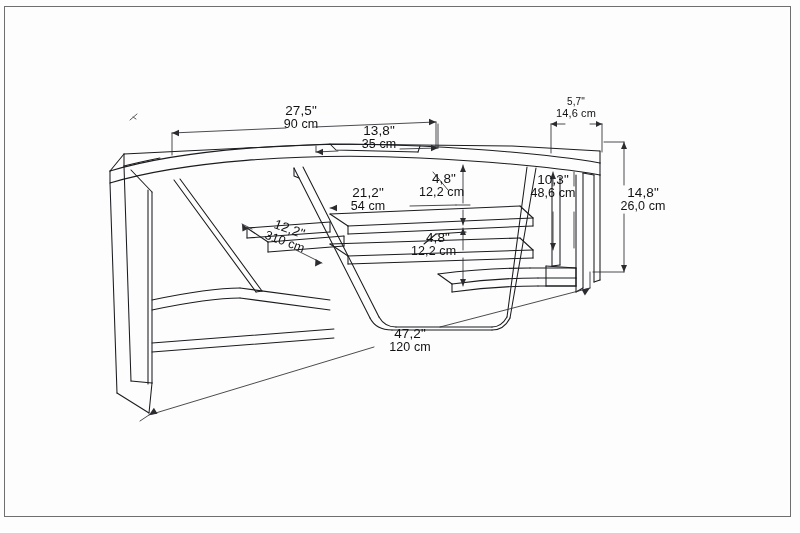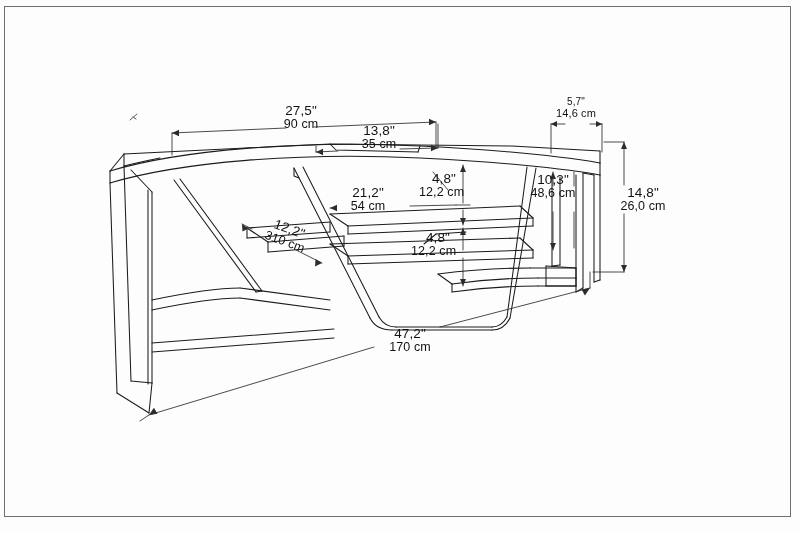--- a/index.html
+++ b/index.html
@@ -333,16 +333,16 @@
     <span class="met">48,6 cm</span>
   </div>
 
   <div class="dim-label" style="left:601px; top:186px; width:84px;">
     <span class="imp">14,8"</span>
     <span class="met">26,0 cm</span>
   </div>
 
   <div class="dim-label" style="left:372px; top:327px; width:76px;">
     <span class="imp">47,2"</span>
-    <span class="met">170 cm</span>
+    <span class="met">120 cm</span>
   </div>
 
 </div>
 
 </body></html>

